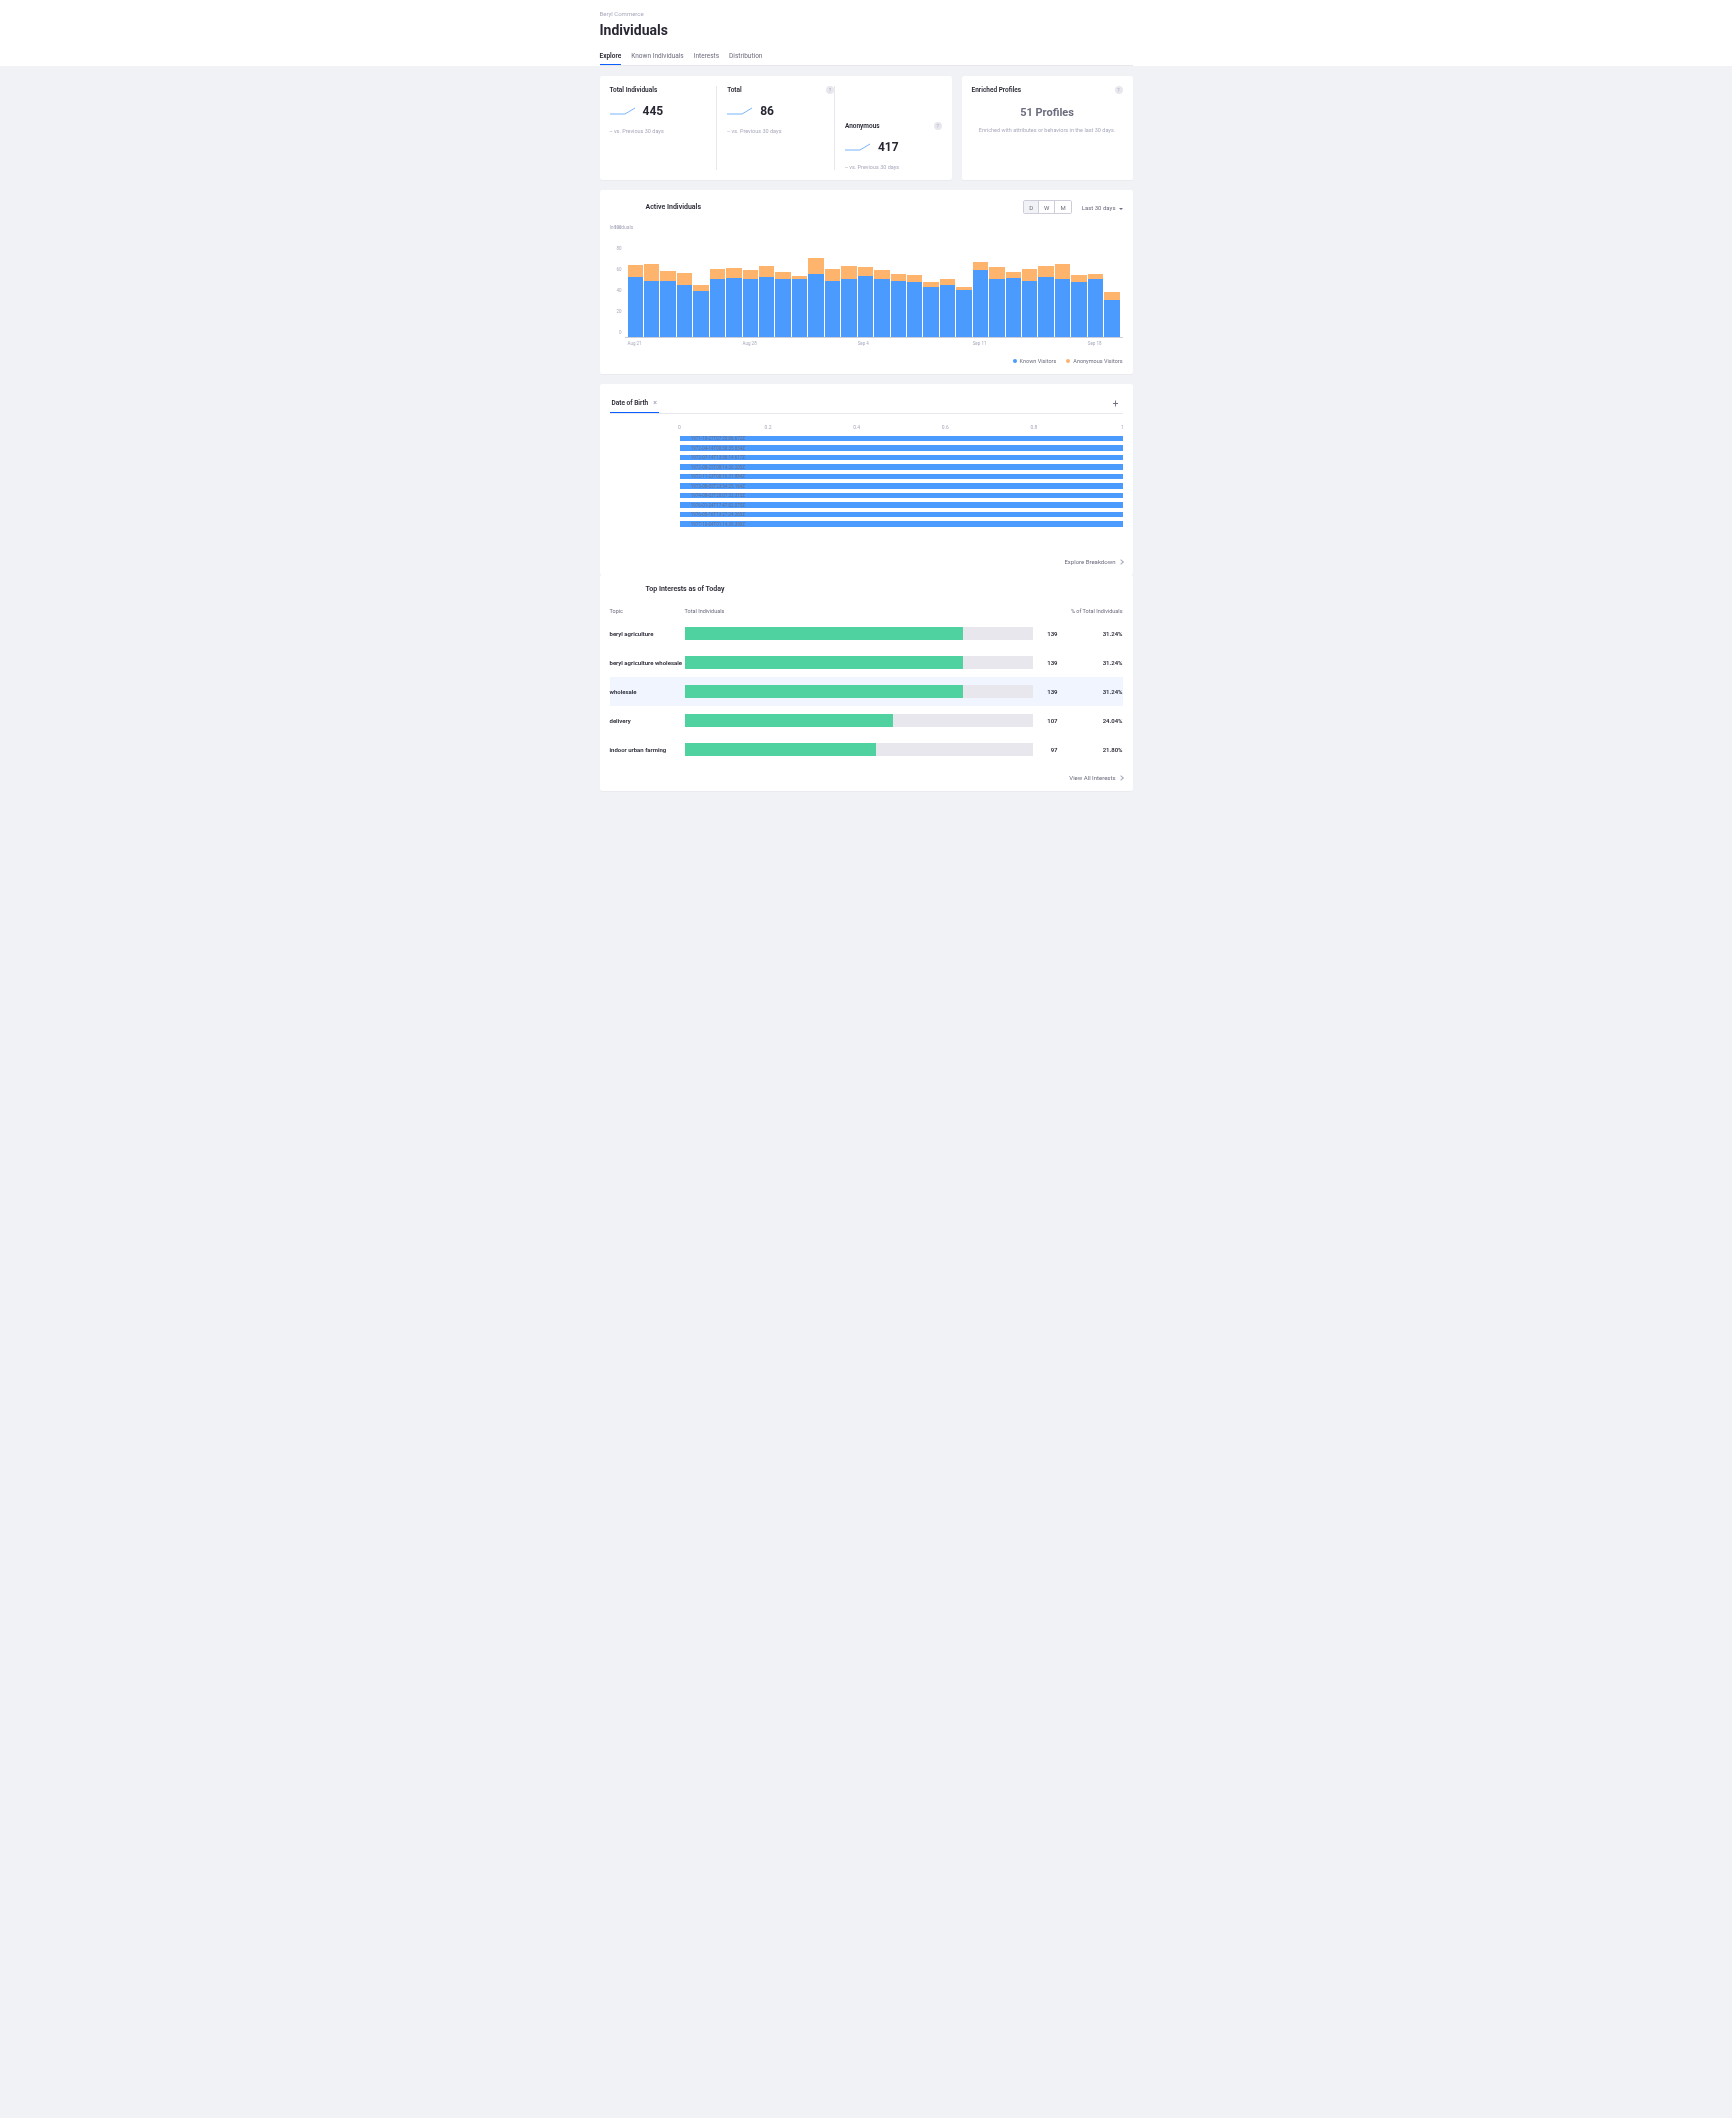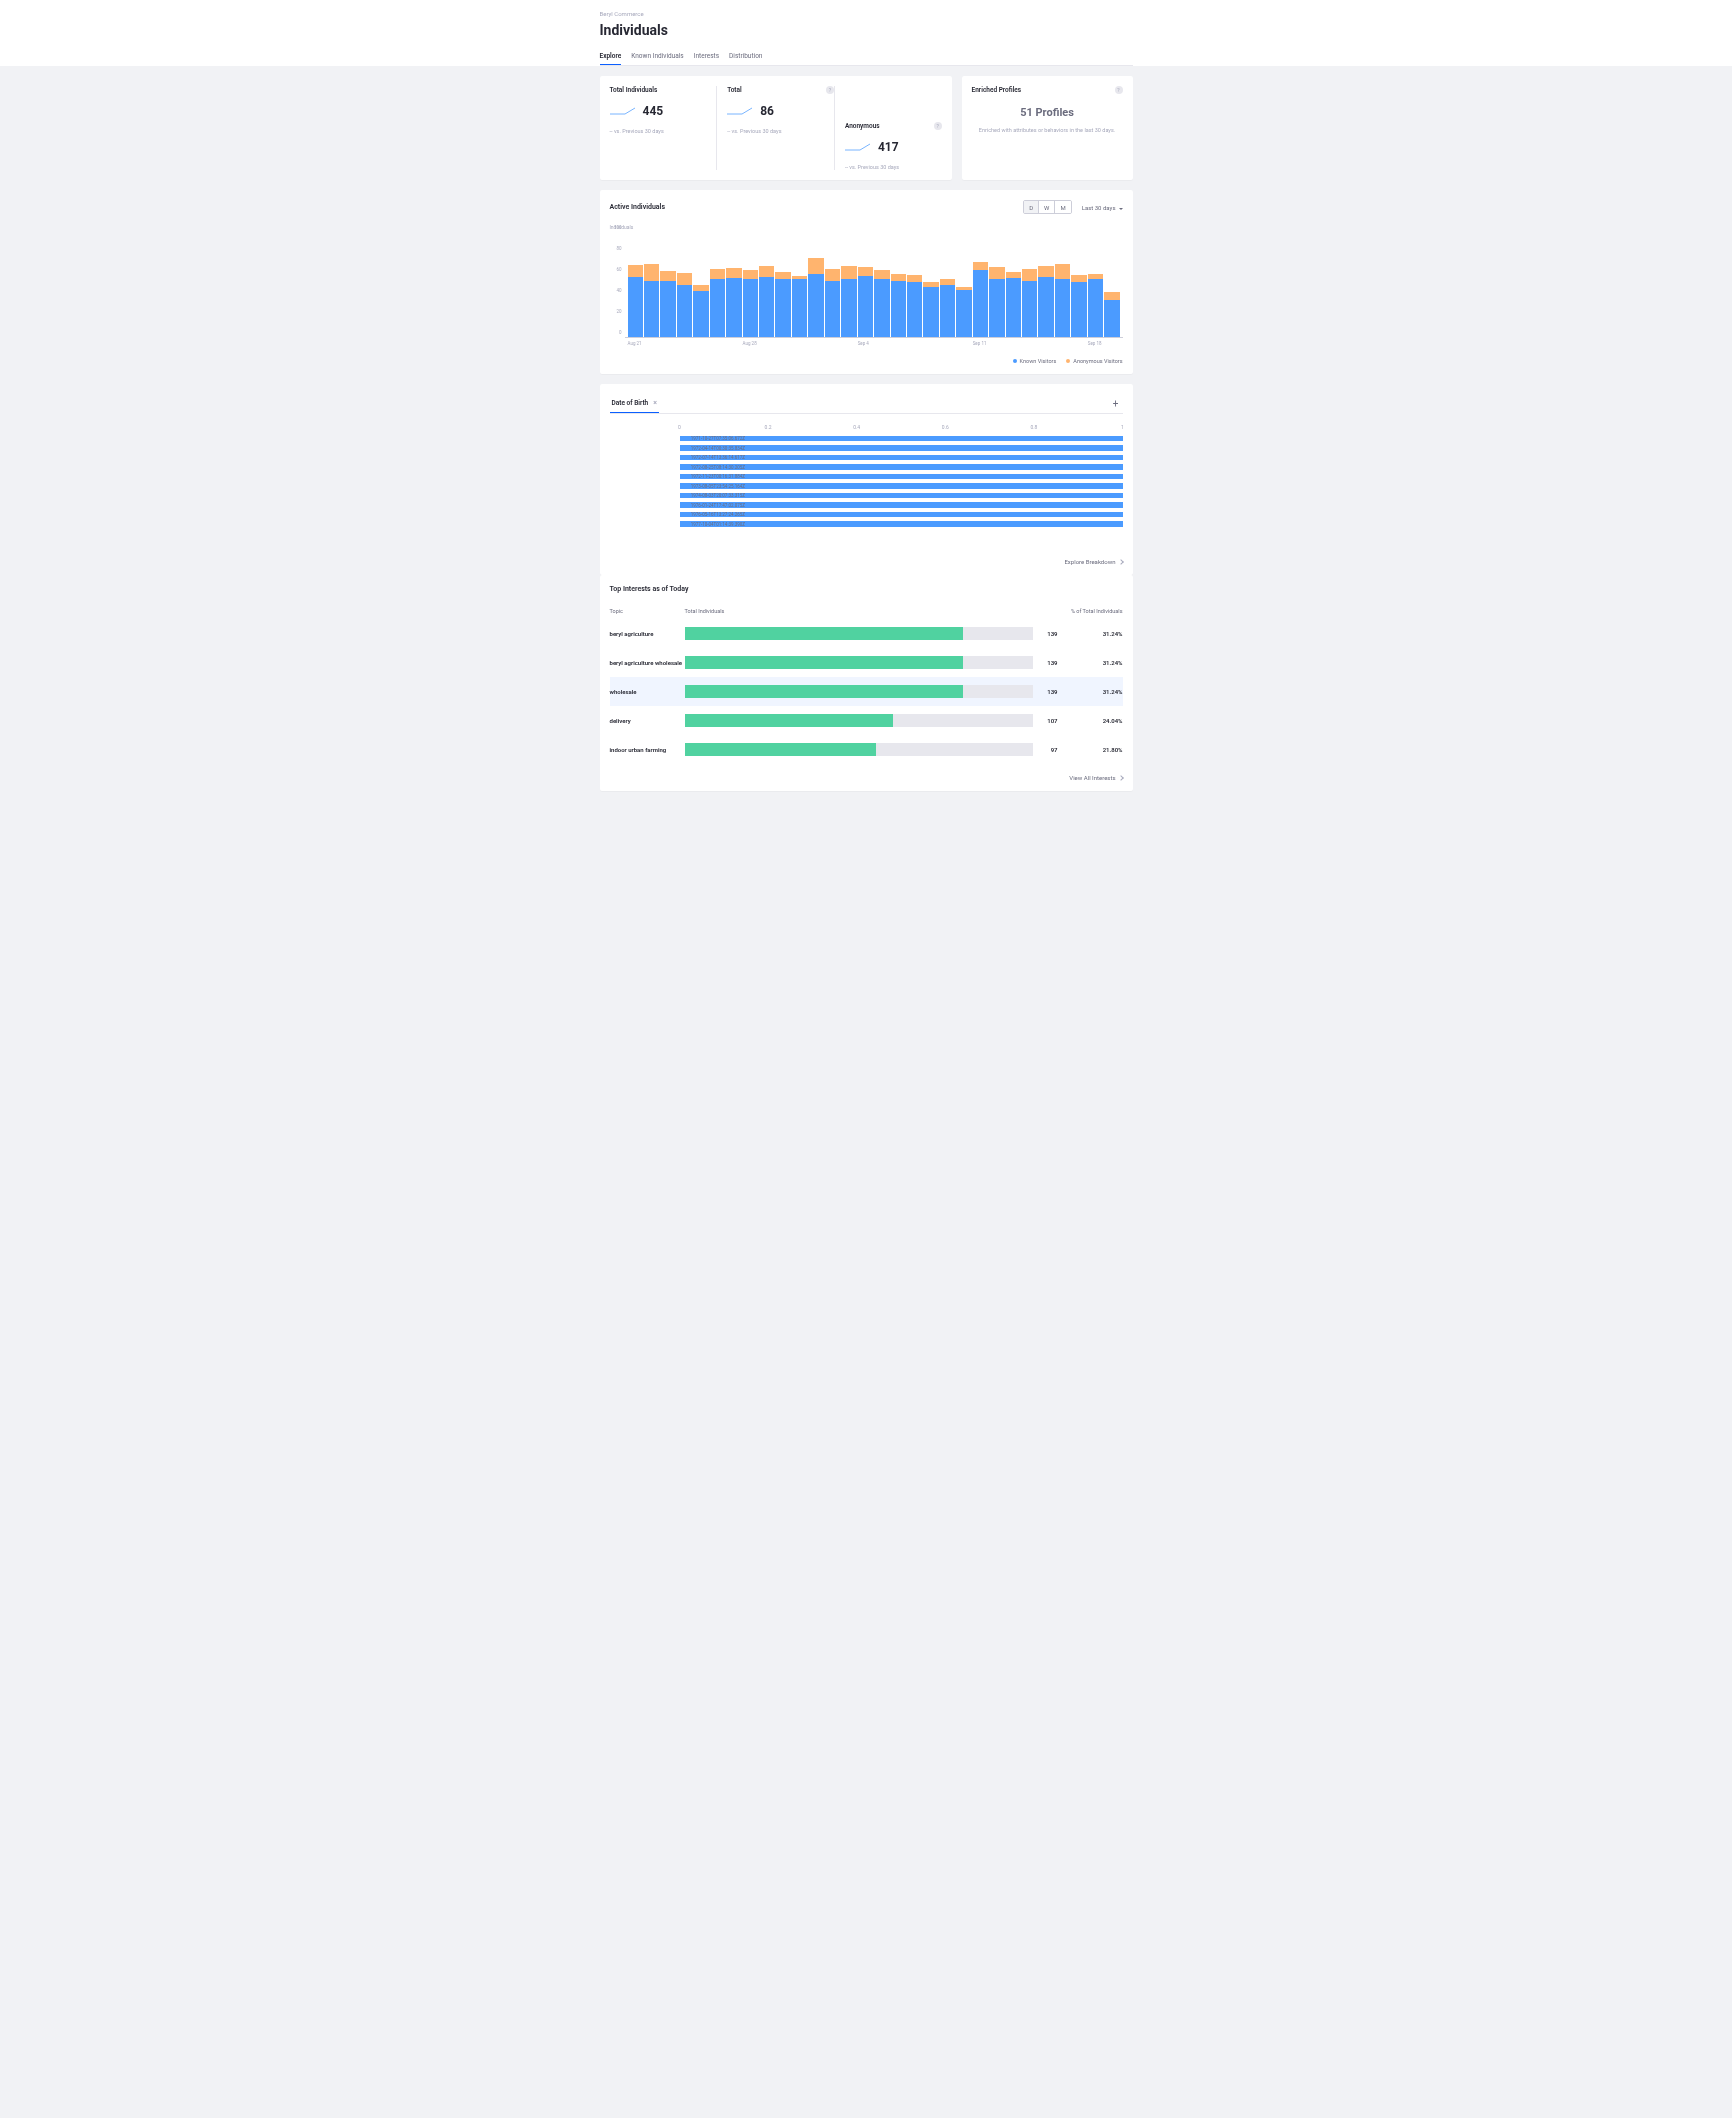--- a/index.html
+++ b/index.html
@@ -21,21 +21,21 @@
 .stat-title { font-size: 6.5px; font-weight: 600; color: #272833; margin-bottom: 10px; }
 .stat-value-row { display: flex; align-items: center; gap: 8px; margin-bottom: 10px; }
 .spark { width: 25px; height: 10px; }
 .stat-value { font-size: 12px; font-weight: 700; color: #272833; text-align: center; }
 .stat-sub { font-size: 5.5px; color: #a7a9bc; }
 .info-icon { position: absolute; right: 0; top: 0; width: 8px; height: 8px; border-radius: 50%; background: #e7e7ed; color: #a7a9bc; font-size: 5px; display: flex; align-items: center; justify-content: center; }
 .enriched-card { text-align: left; }
 .enriched-value { font-size: 11px; font-weight: 700; color: #6b6c7e; text-align: center; margin: 12px 0 8px 0; }
 .enriched-sub { font-size: 5.5px; color: #a7a9bc; text-align: center; }
 .card-header { display: flex; justify-content: space-between; align-items: center; margin-bottom: 10px; }
-.card-title { font-size: 7px; font-weight: 600; color: #272833; }
+.card-title { font-size: 7px; font-weight: 600; color: #272833; margin-left: 36px; }
 .card-controls { display: flex; align-items: center; gap: 10px; }
 .seg { display: flex; border: 0.5px solid #cdced9; border-radius: 2px; overflow: hidden; }
 .seg-btn { padding: 2.5px 5px; font-size: 6px; color: #6b6c7e; background: #fff; border-right: 0.5px solid #cdced9; cursor: pointer; }
 .seg-btn:last-child { border-right: none; }
 .seg-btn.active { background: #f1f2f5; }
 .time-select { font-size: 6px; color: #6b6c7e; cursor: pointer; display: flex; align-items: center; gap: 3px; }
 .chevron::after { content: ""; display: inline-block; width: 0; height: 0; border-left: 2px solid transparent; border-right: 2px solid transparent; border-top: 2px solid #6b6c7e; }
 .chart-wrap { position: relative; padding-left: 15px; }
 .chart-ylabel { font-size: 5px; color: #a7a9bc; margin-bottom: 2px; margin-left: -15px; }
 .chart-area { position: relative; height: 106px; border-bottom: 0.5px solid #cdced9; }

